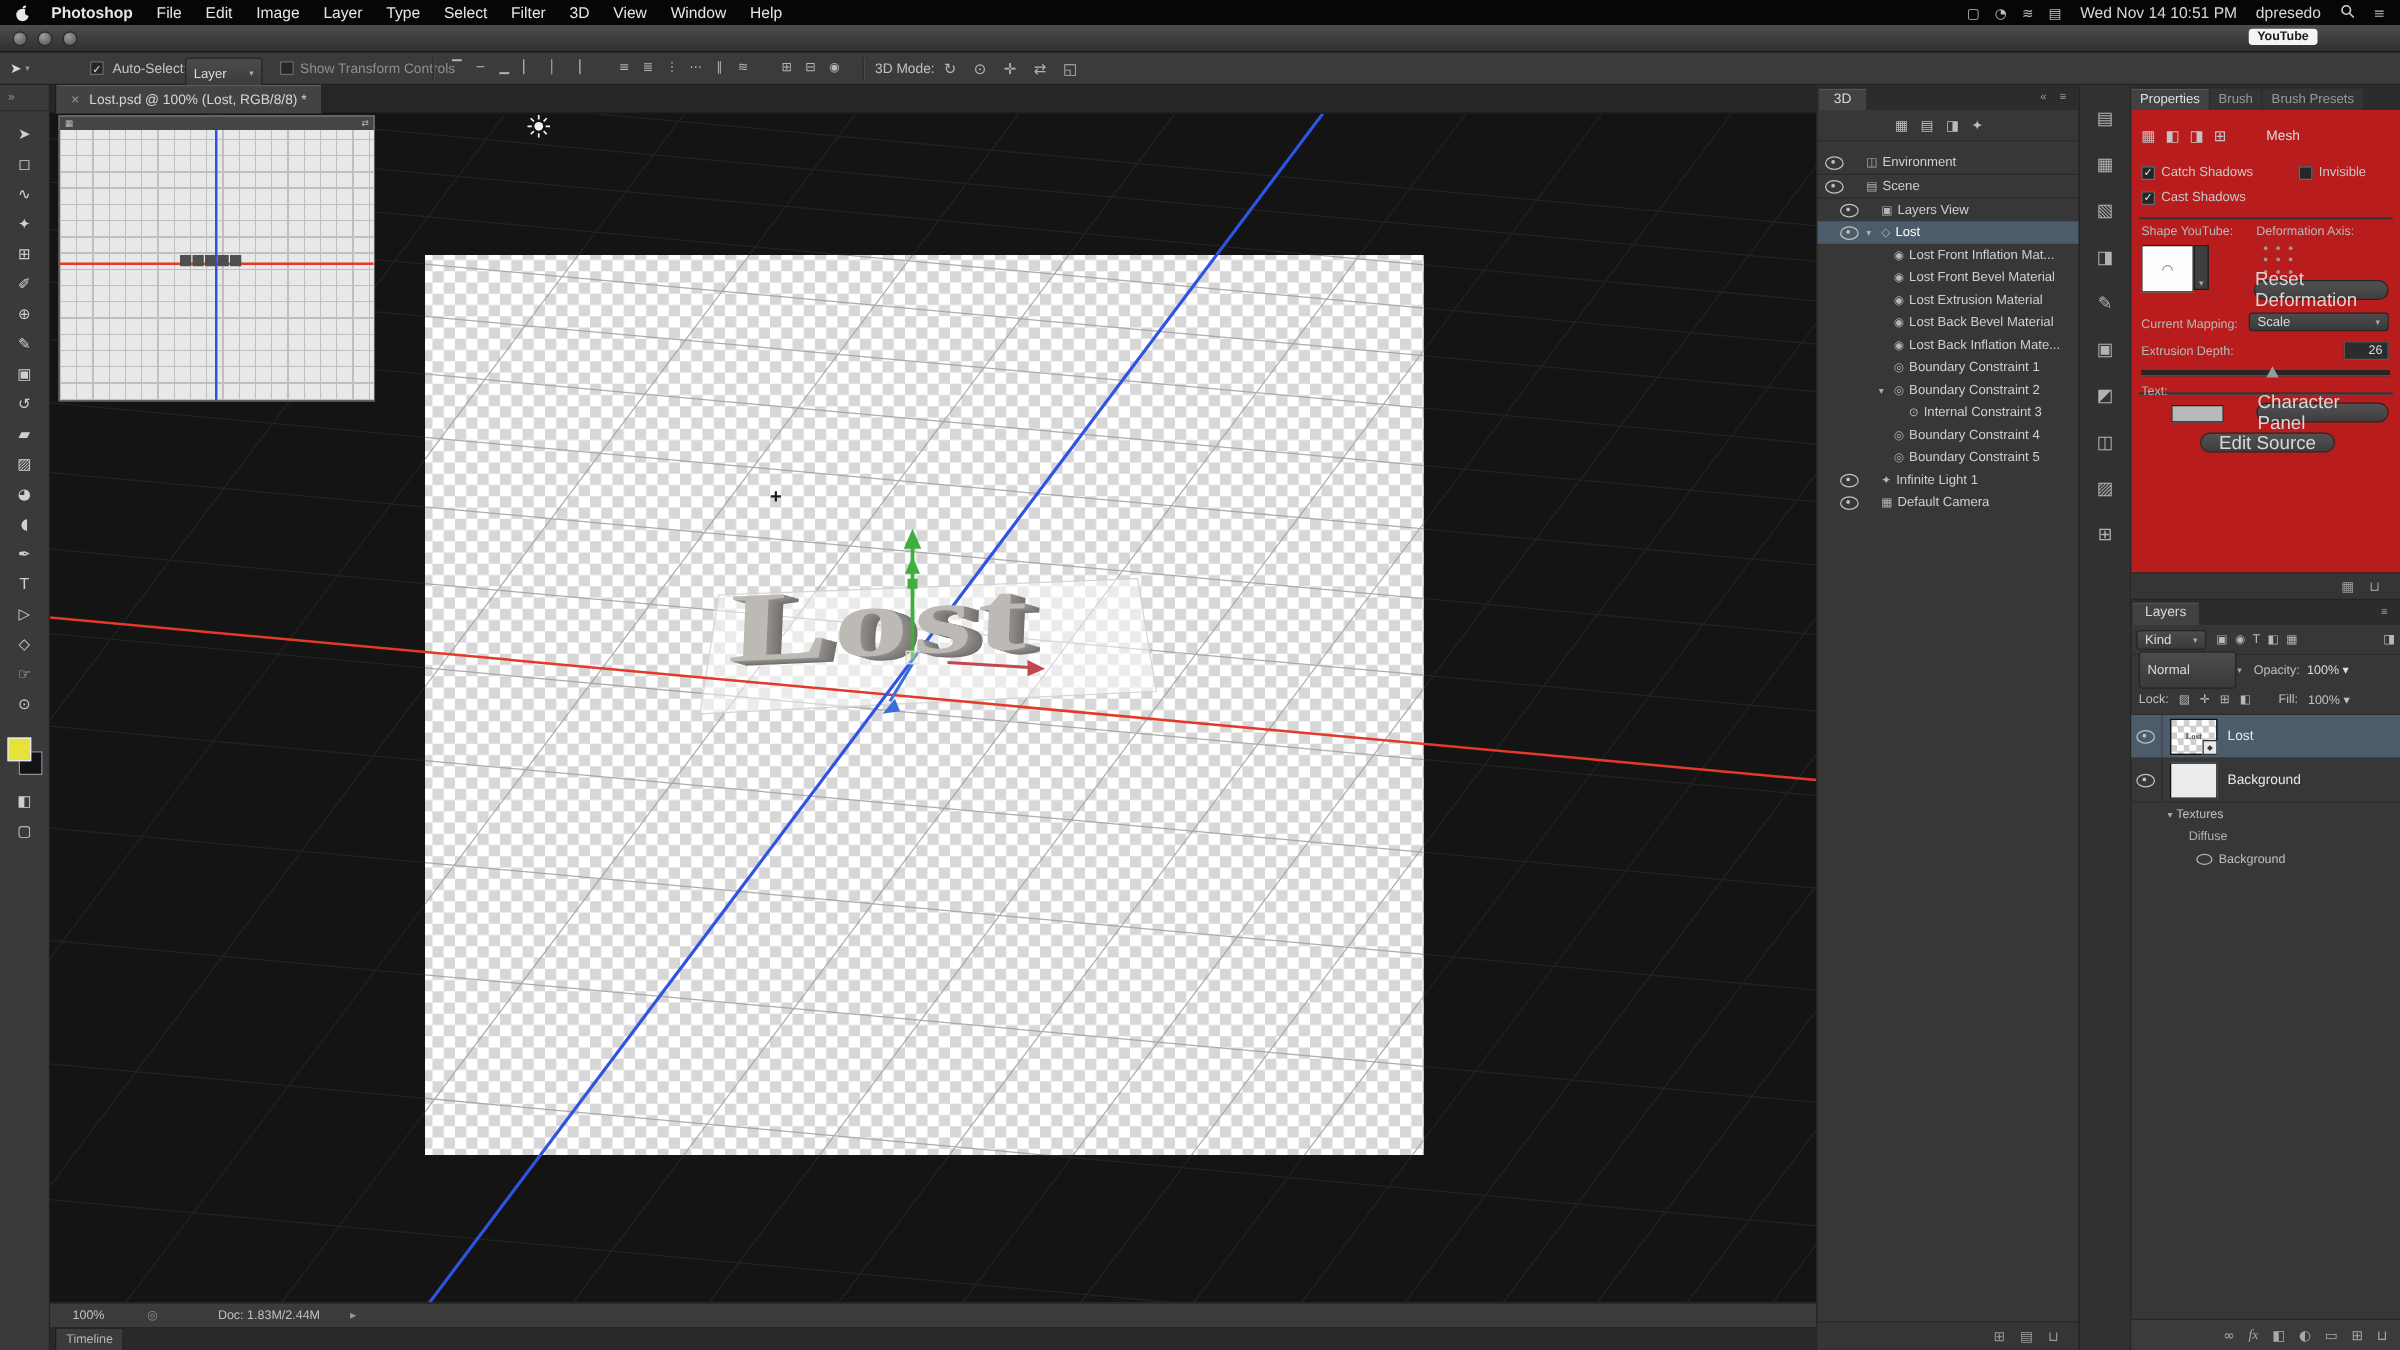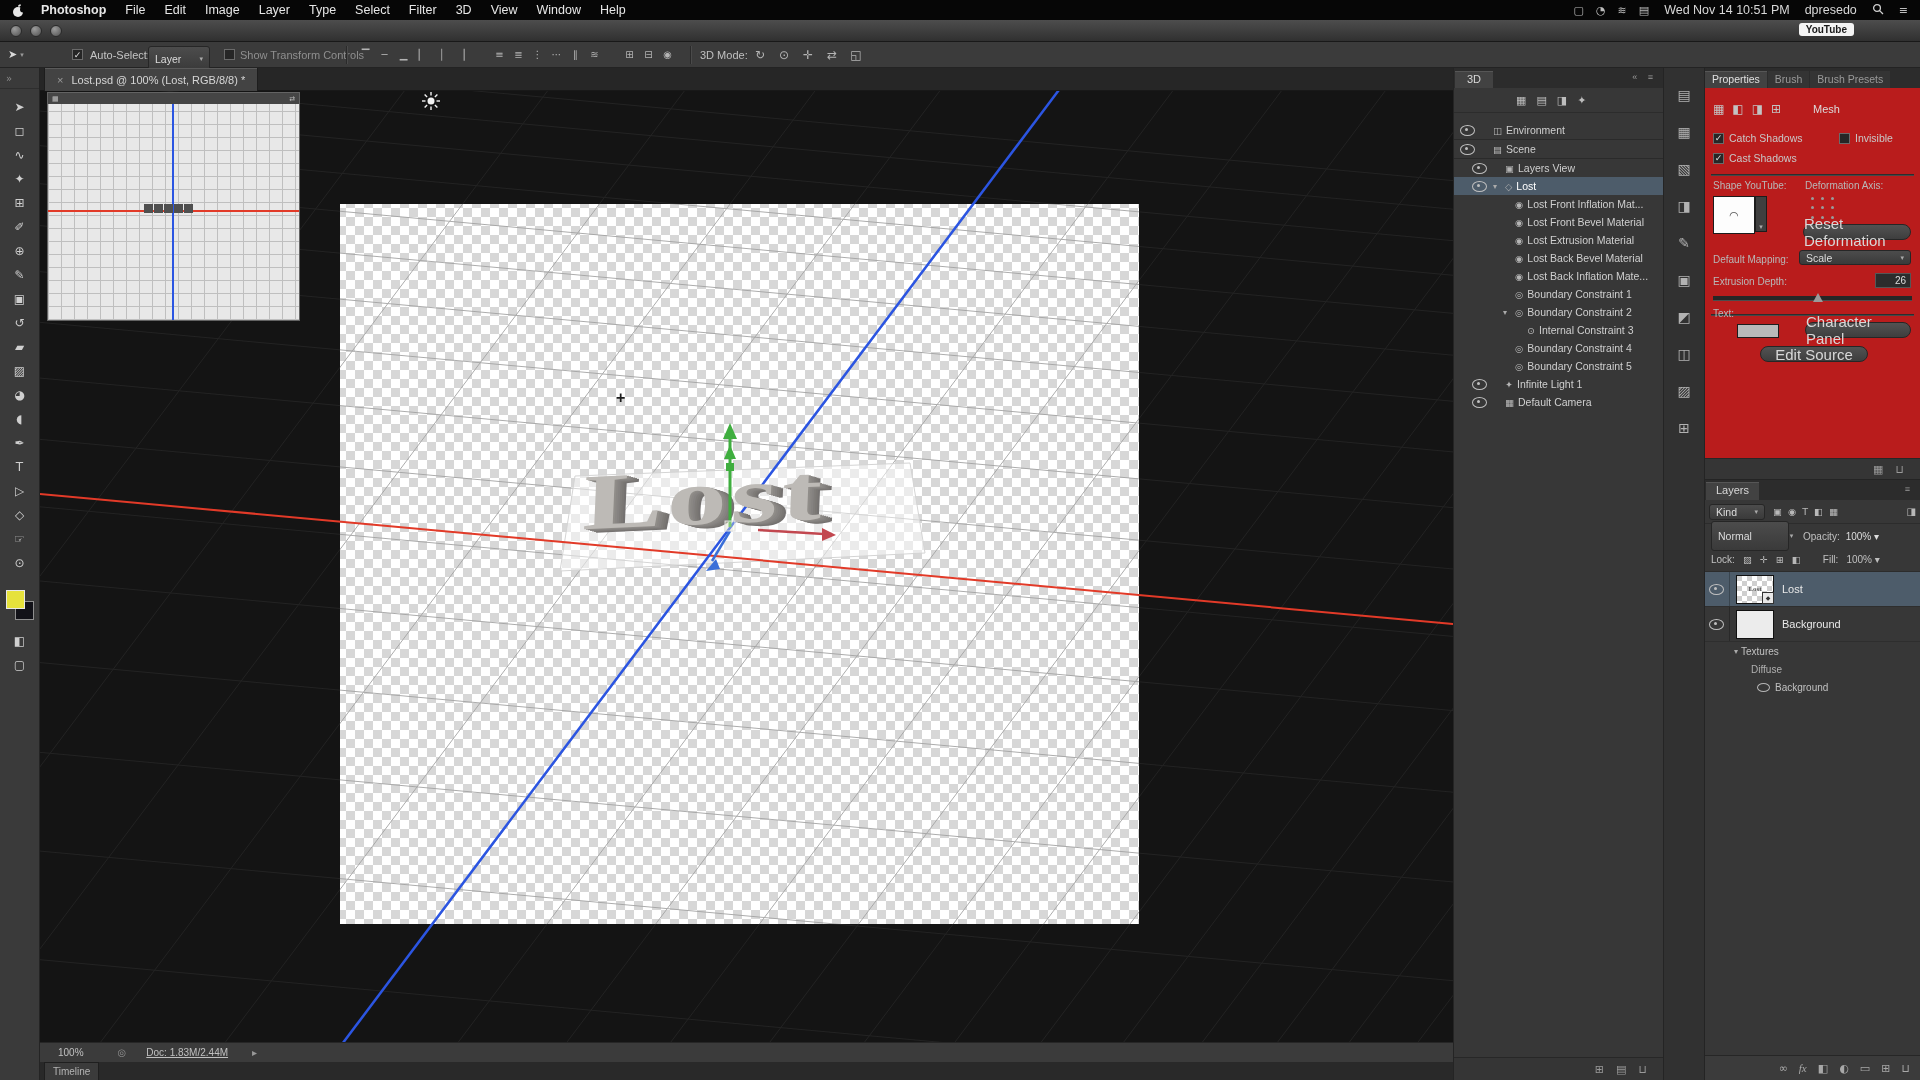--- a/index.html
+++ b/index.html
@@ -90,21 +90,21 @@
   .mv-red{position:absolute;left:0;right:0;top:106px;height:2px;background:var(--ax);}
   .mv-blue{position:absolute;top:0;bottom:0;left:124px;width:2px;background:var(--az);}
   .mv-obj{position:absolute;left:96px;top:100px;display:flex;gap:1px;}
   .mv-obj i{width:9px;height:9px;background:#4f4f4f;}
   
   #status-bar{position:absolute;left:40px;top:1042px;width:1413px;height:20px;background:#3b3b3b;
     border-top:1px solid #262626;box-sizing:border-box;font-size:10px;color:#c0c0c0;
     display:flex;align-items:center;}
   #status-bar .z{margin-left:18px;}
   #status-bar .sb-icon{margin-left:34px;color:#8f8f8f;}
-  #status-bar .doc{margin-left:20px;text-decoration:underline;}
+  #status-bar .doc{margin-left:48px;}
   #status-bar .sb-arrow{margin-left:24px;color:#999;}
   #timeline-strip{position:absolute;left:40px;top:1062px;width:1413px;height:18px;background:#292929;}
   .tl-tab{position:absolute;left:4px;top:0;height:17px;background:#3b3b3b;border:1px solid #1f1f1f;
     border-bottom:none;font-size:10px;color:#b5b5b5;display:flex;align-items:center;padding:0 8px;}
   
   #threed-panel{position:absolute;left:1453px;top:68px;width:210px;height:1012px;background:#373737;
     border-left:1px solid #242424;box-sizing:border-box;}
   .p-head{height:20px;background:#2c2c2c;display:flex;align-items:flex-end;position:relative;}
   .p-tab{background:#424242;box-shadow:inset 0 1px 0 #565656;font-size:11px;color:#d8d8d8;
     padding:2px 12px 3px;margin-left:1px;}
@@ -674,21 +674,21 @@
             <i></i>
             <i></i>
             <i></i>
             <i></i>
             <i></i>
             <i></i>
             <i></i>
             <i></i>
         </div>
         <div class="btn" style="left:98px;top:136px;width:108px;">Reset Deformation</div>
-        <div class="pr-lab" style="left:8px;top:166px;">Default Mapping:</div>
+        <div class="pr-lab" style="left:8px;top:166px;">Current Mapping:</div>
         <div class="dd" style="left:94px;top:162px;width:112px;">
           <span>Scale</span>
             <span class="car">▾</span>
         </div>
         <div class="pr-lab" style="left:8px;top:188px;">Extrusion Depth:</div>
         <div class="valbox" style="left:170px;top:185px;width:36px;">26</div>
         <div class="slider" style="left:8px;top:208px;right:8px;">
           <div class="sl-thumb"></div>
         </div>
         <div class="pr-div" style="top:226px;"></div>

